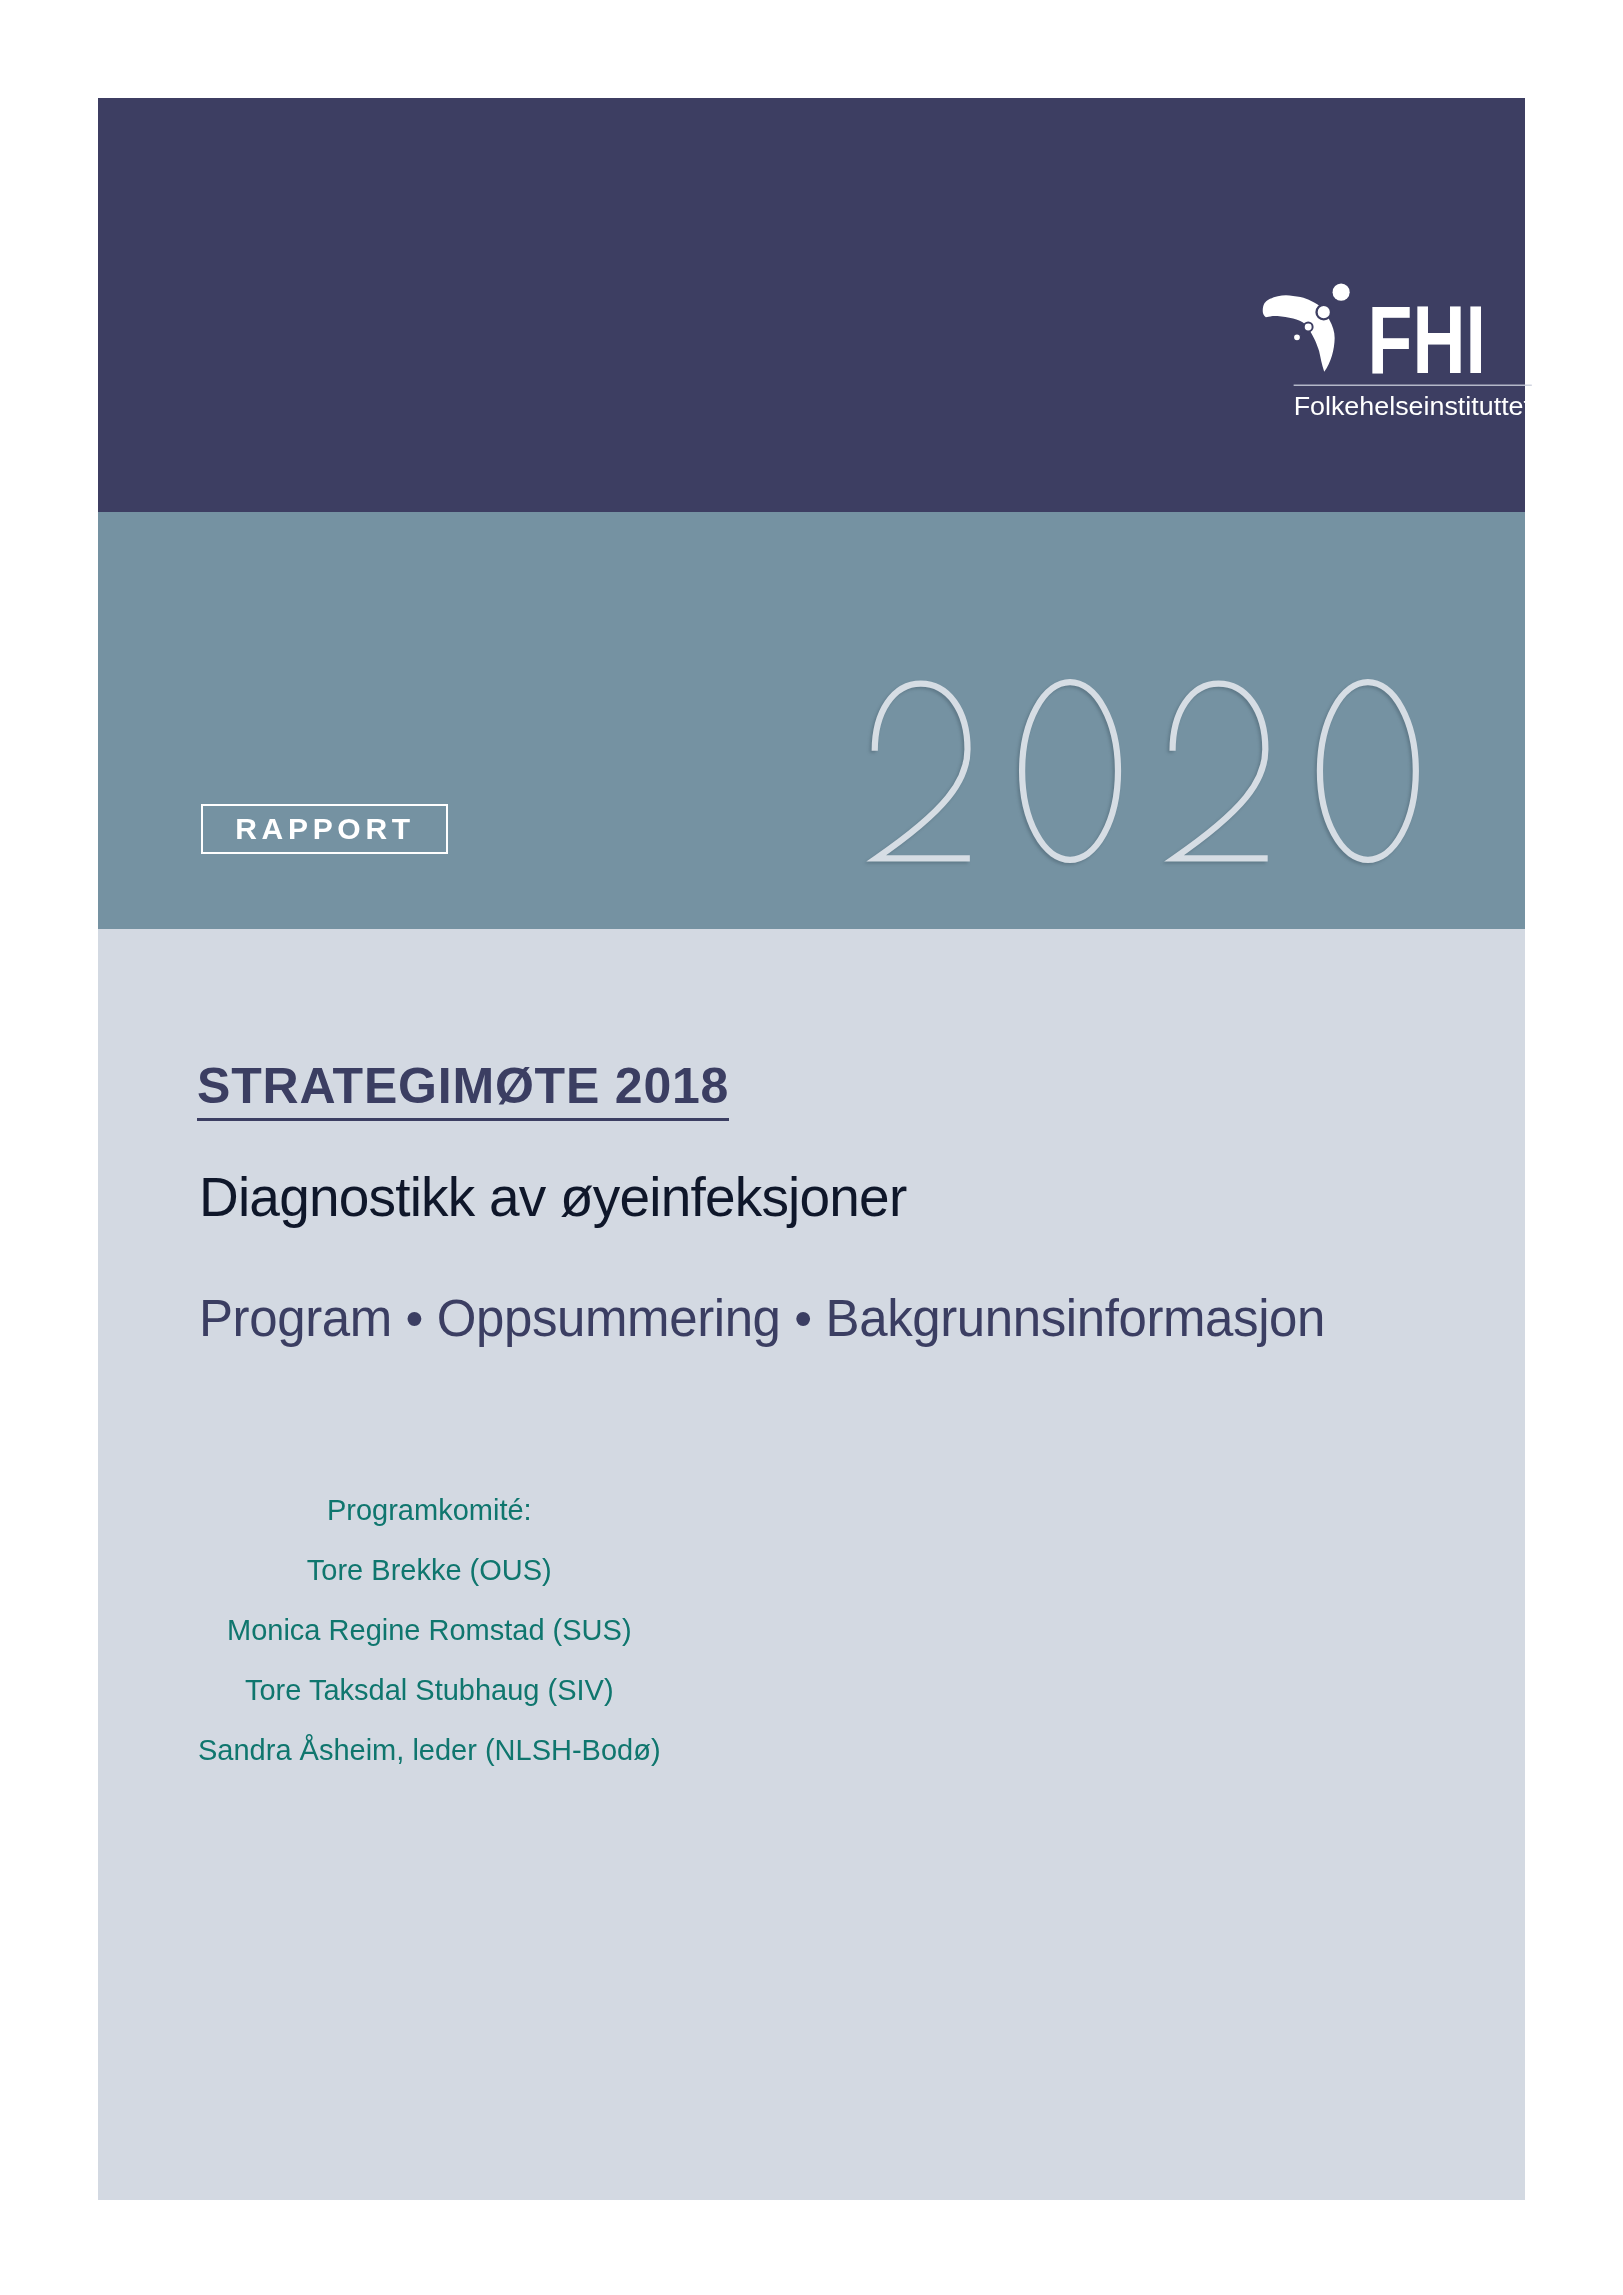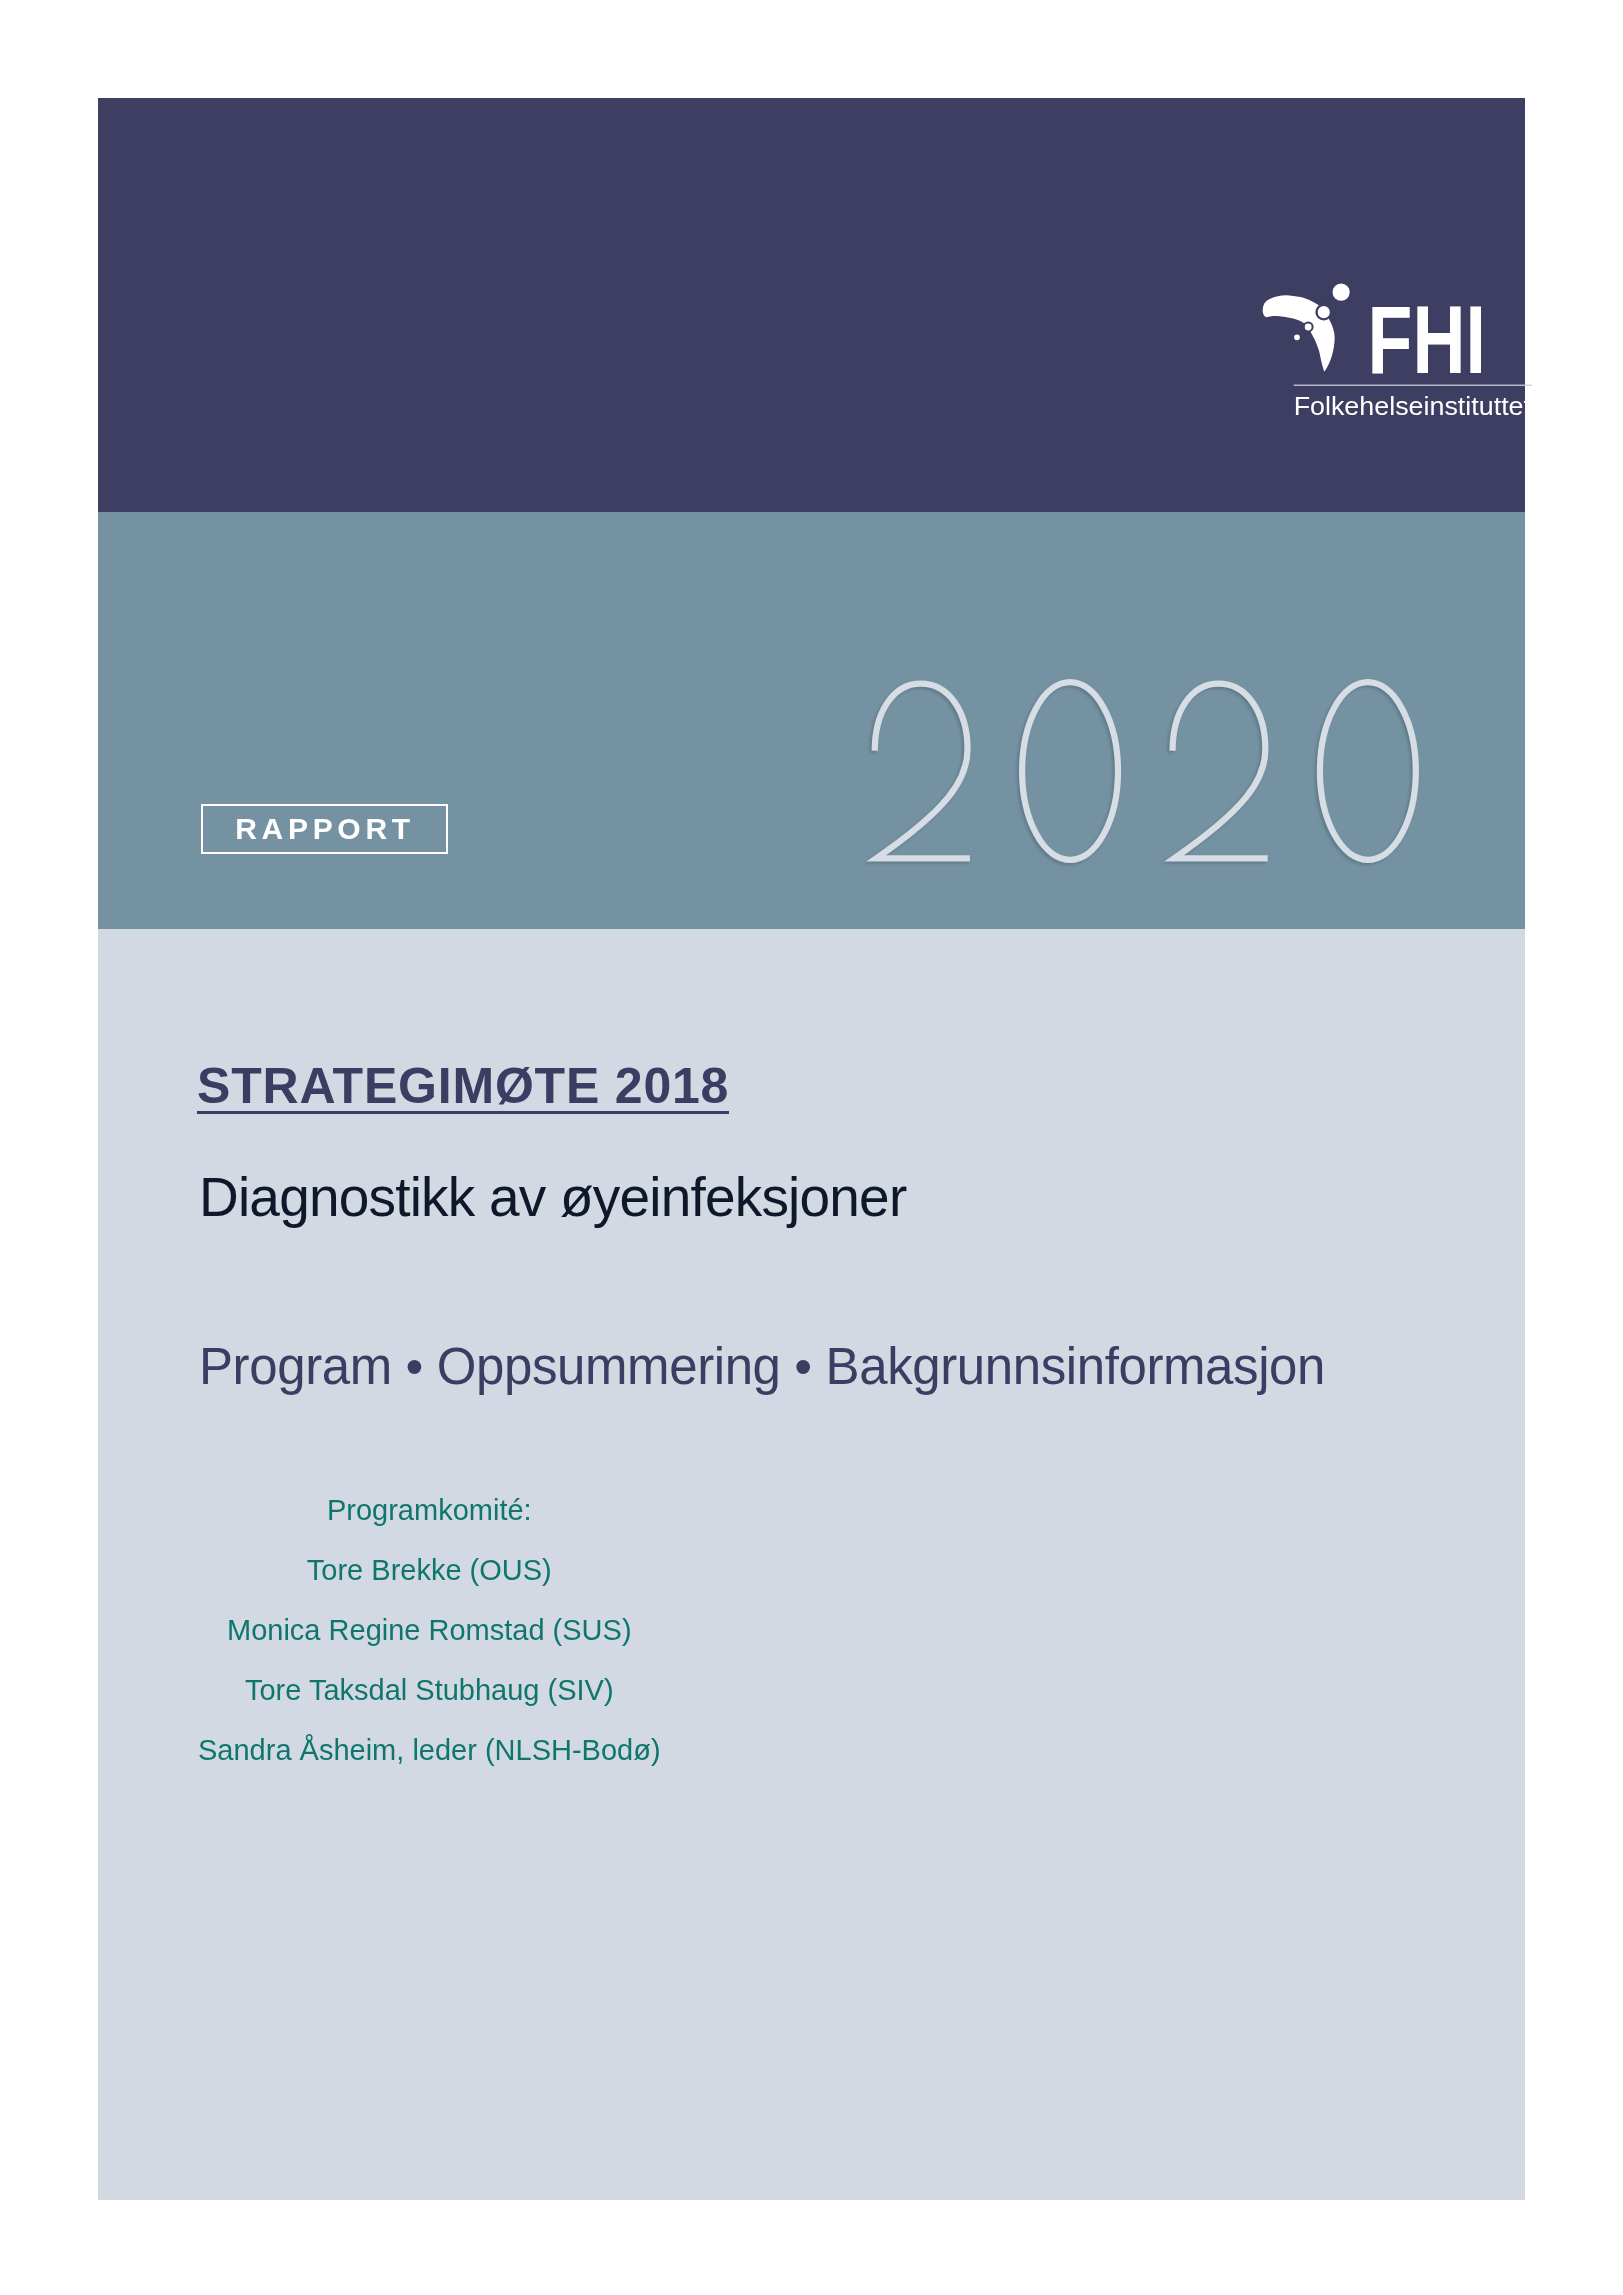--- a/index.html
+++ b/index.html
@@ -56,38 +56,39 @@
 
   .kicker-wrap { position: absolute; left: 197px; top: 1061px; }
   .kicker {
     display: inline-block;
     color: #3B3E62;
     font-size: 50px;
     font-weight: bold;
     line-height: 1;
     letter-spacing: 0.8px;
     border-bottom: 3.9px solid #3B3E62;
+    padding-bottom: 7px;
   }
 
   .cover-title {
     position: absolute;
     left: 199px;
     top: 1167px;
     color: #0f172a;
     font-size: 55px;
     font-weight: 400;
     letter-spacing: -0.8px;
     line-height: 1.1;
     white-space: nowrap;
   }
 
   .cover-subtitle {
     position: absolute;
     left: 199px;
-    top: 1337px;
+    top: 1289px;
     color: #3B3E62;
     font-size: 51px;
     font-weight: 400;
     letter-spacing: -0.4px;
     white-space: nowrap;
   }
 
   .committee {
     position: absolute;
     left: 198px;

